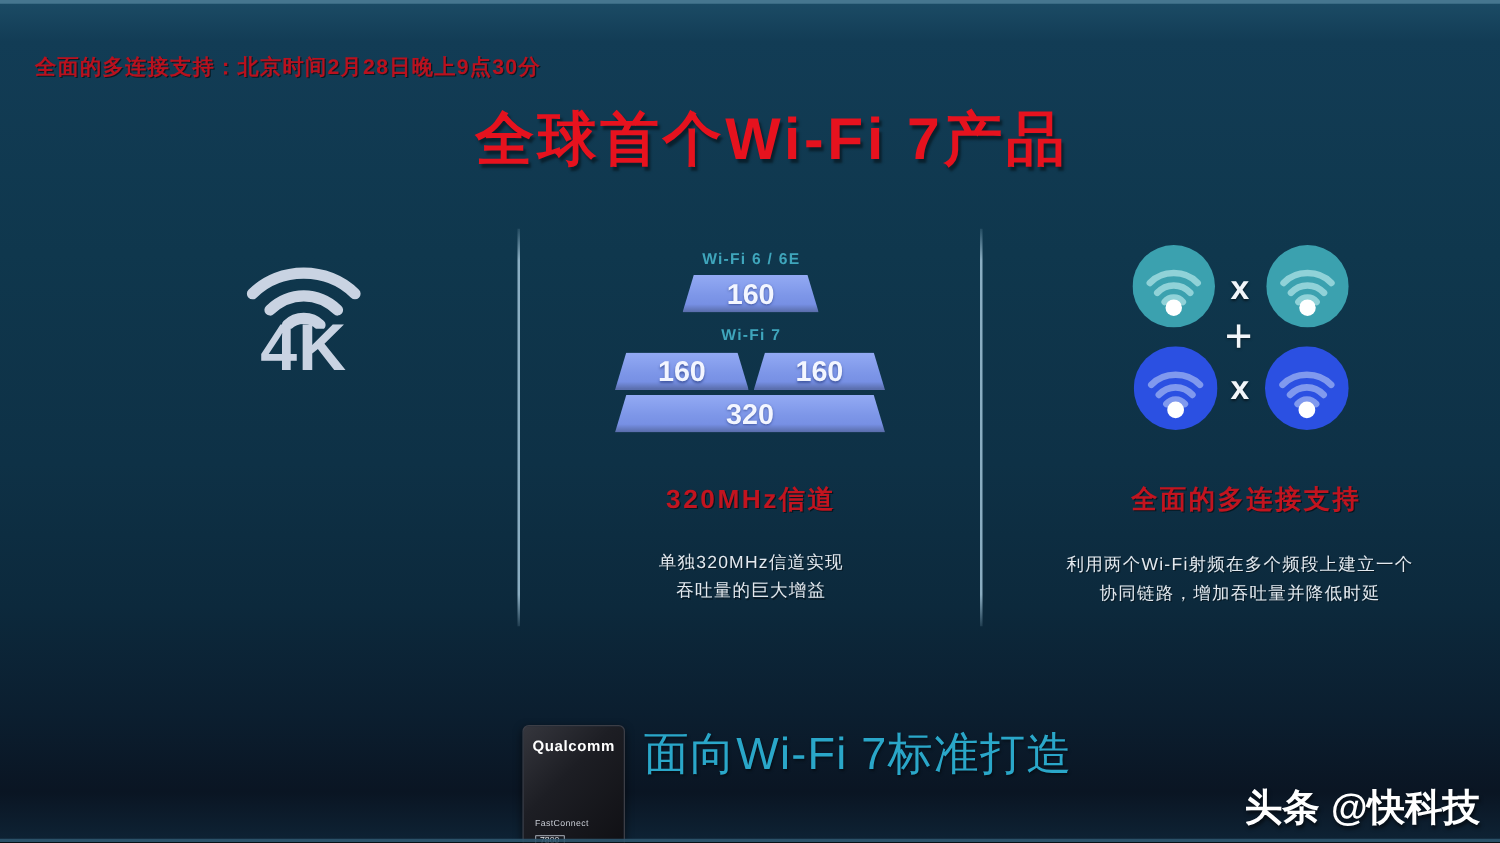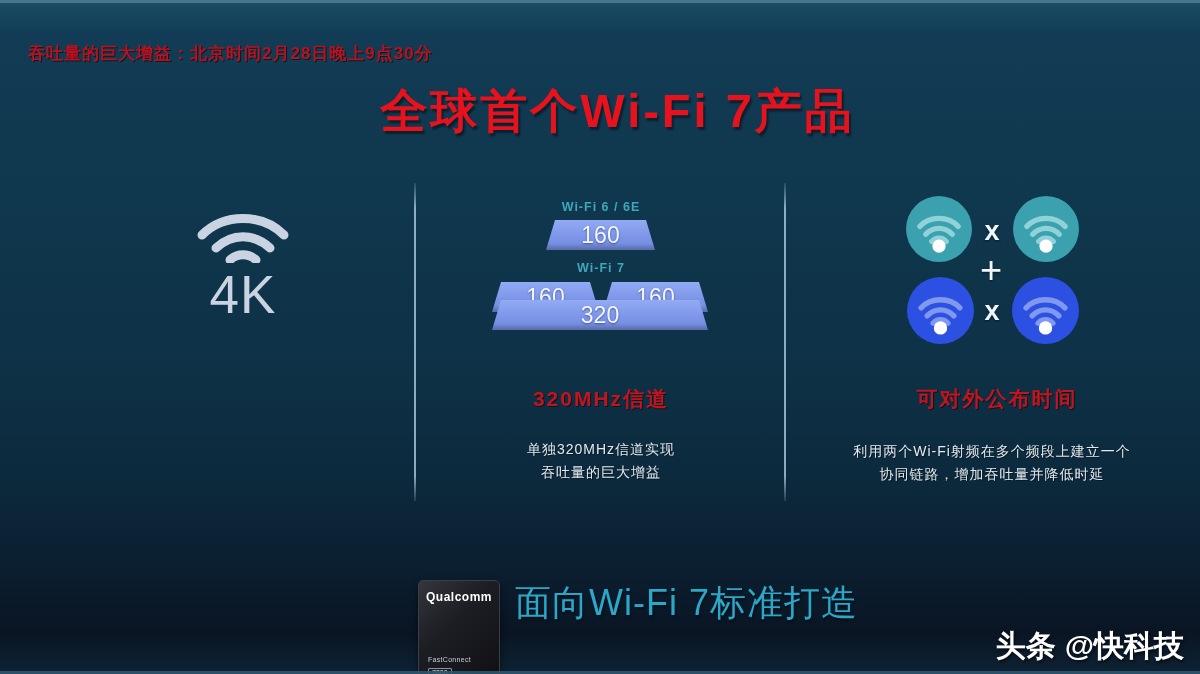--- a/index.html
+++ b/index.html
@@ -47,22 +47,22 @@
       rgba(160,195,215,.85) 92%, rgba(150,190,210,.15) 100%);
   }
   .divider.d1 { left: 414px; }
   .divider.d2 { left: 784px; }
 
   .center-abs { position: absolute; transform: translate(-50%, 0); white-space: nowrap; }
 
   
   .wifi4k-svg { position: absolute; left: 194px; top: 211px; }
   .fourk-text {
-    left: 243px; top: 264px;
-    font-size: 53px; font-weight: 400; color: #c9d3e2; letter-spacing: 1px;
+    left: 243px; top: 248px;
+    font-size: 53px; font-weight: 700; color: #c9d3e2; letter-spacing: 1px;
   }
 
   .col-heading {
     top: 385px;
     font-size: 21px; font-weight: 700; letter-spacing: 2px;
     color: #c2141f;
     text-shadow: 1px 1px 0 rgba(0,0,0,.5);
   }
   .h-left   { left: 245px; }
   .h-middle { left: 601px; }
@@ -84,27 +84,27 @@
     color: #3fa6bc;
   }
   .lbl-wifi6 { left: 601px; top: 200px; }
   .lbl-wifi7 { left: 601px; top: 261px; }
 
   .bar {
     position: absolute; height: 30px;
     clip-path: polygon(9px 0, calc(100% - 9px) 0, 100% 100%, 0 100%);
     background: linear-gradient(180deg, #93aaf4 0%, #7d96e8 55%, #7790e4 78%, #5b6fae 97%);
     display: flex; align-items: center; justify-content: center;
-    font-size: 23px; font-weight: 400; color: #f3f6ff;
+    font-size: 23px; font-weight: 700; color: #f3f6ff;
     text-shadow: 0 1px 2px rgba(35,55,125,.65);
   }
   .bar-160-single { left: 546px; top: 220px; width: 109px; }
   .bar-160-a      { left: 492px; top: 282px; width: 107px; }
   .bar-160-b      { left: 603px; top: 282px; width: 105px; }
-  .bar-320        { left: 492px; top: 300px; width: 216px; }
+  .bar-320        { left: 492px; top: 316px; width: 216px; }
 
   
   .wifi-circle { position: absolute; }
   .op {
     position: absolute; transform: translate(-50%, -50%);
     color: #f2f6fa; font-weight: 700;
     text-shadow: 0 1px 2px rgba(0,0,0,.5);
   }
   .op-x1 { left: 992px; top: 231px; font-size: 27px; }
   .op-plus { left: 991px; top: 270px; font-size: 38px; font-weight: 500; }
@@ -146,21 +146,21 @@
   }
   .watermark .wm-bold { font-weight: 800; }
   .watermark .wm-rest { font-weight: 600; margin-left: 9px; }
 </style>
 </head>
 <body>
 
 <div class="slide">
   <div class="edge-strip-top"></div>
 
-  <div class="announce">吞吐量的巨大增益：北京时间2月28日晚上9点30分</div>
+  <div class="announce">全面的多连接支持：北京时间2月28日晚上9点30分</div>
 
   <h1 class="title">全球首个Wi-Fi 7产品</h1>
 
   <div class="divider d1"></div>
   <div class="divider d2"></div>
 
   <svg class="wifi4k-svg" width="98" height="52" viewBox="0 0 98 52">
     <path d="M8 24 C30 2 68 2 90 24" stroke="#c9d3e2" stroke-width="9" fill="none" stroke-linecap="round"></path>
     <path d="M22 37 C38 22 60 22 76 37" stroke="#c9d3e2" stroke-width="9" fill="none" stroke-linecap="round"></path>
     <path d="M36 49 C43 42 55 42 62 49" stroke="#c9d3e2" stroke-width="9" fill="none" stroke-linecap="round"></path>
@@ -204,21 +204,21 @@
     <circle cx="50" cy="50" r="50" fill="#2b50e2"></circle>
     <path d="M21 46 C36 30 64 30 79 46" stroke="#8099ee" stroke-width="8" fill="none" stroke-linecap="round"></path>
     <path d="M30 58 C41 46 59 46 70 58" stroke="#8099ee" stroke-width="8" fill="none" stroke-linecap="round"></path>
     <path d="M39 69 C45 62 55 62 61 69" stroke="#8099ee" stroke-width="8" fill="none" stroke-linecap="round"></path>
     <circle cx="50" cy="76" r="10" fill="#ffffff"></circle>
   </svg>
   <div class="op op-x1">x</div>
   <div class="op op-plus">+</div>
   <div class="op op-x2">x</div>
 
-  <div class="center-abs col-heading h-right">可对外公布时间</div>
+  <div class="center-abs col-heading h-right">全面的多连接支持</div>
   <div class="center-abs col-body b-right2">协同链路，增加吞吐量并降低时延</div>
   <div class="center-abs col-body b-right1">利用两个Wi-Fi射频在多个频段上建立一个</div>
 
   <div class="chip">
     <div class="chip-brand">Qualcomm</div>
     <div class="chip-model">FastConnect</div>
     <div class="chip-number">7800</div>
   </div>
   <div class="caption">面向Wi-Fi 7标准打造</div>
 

